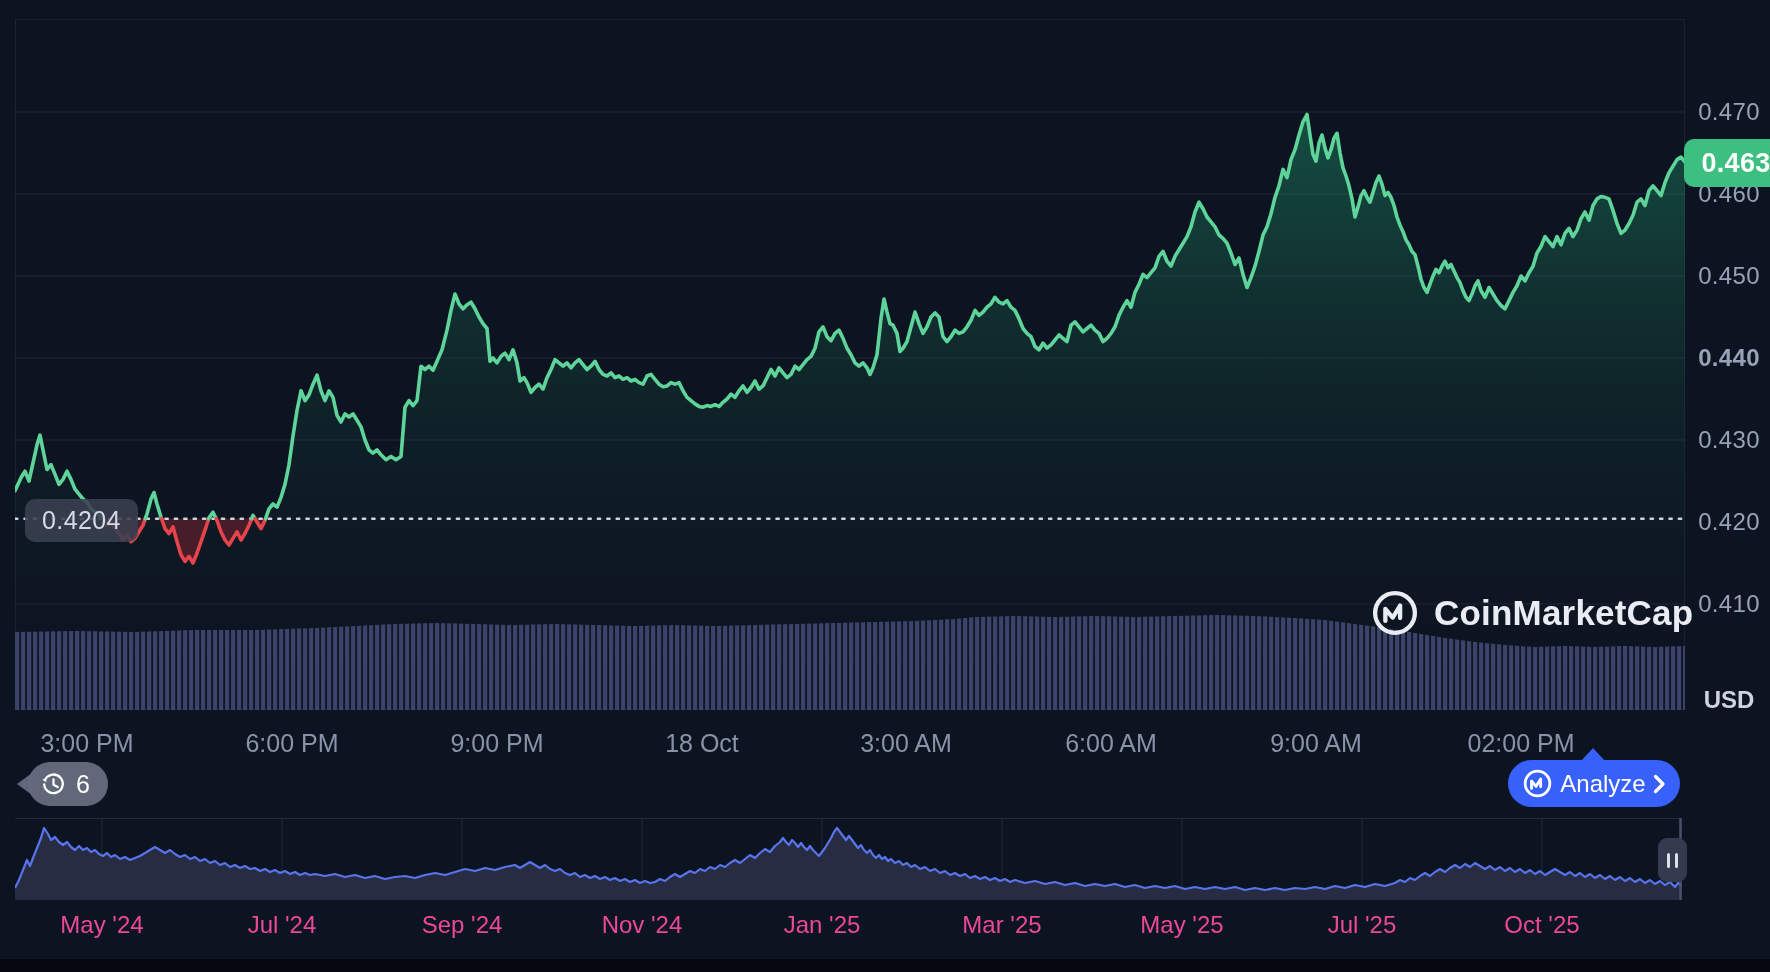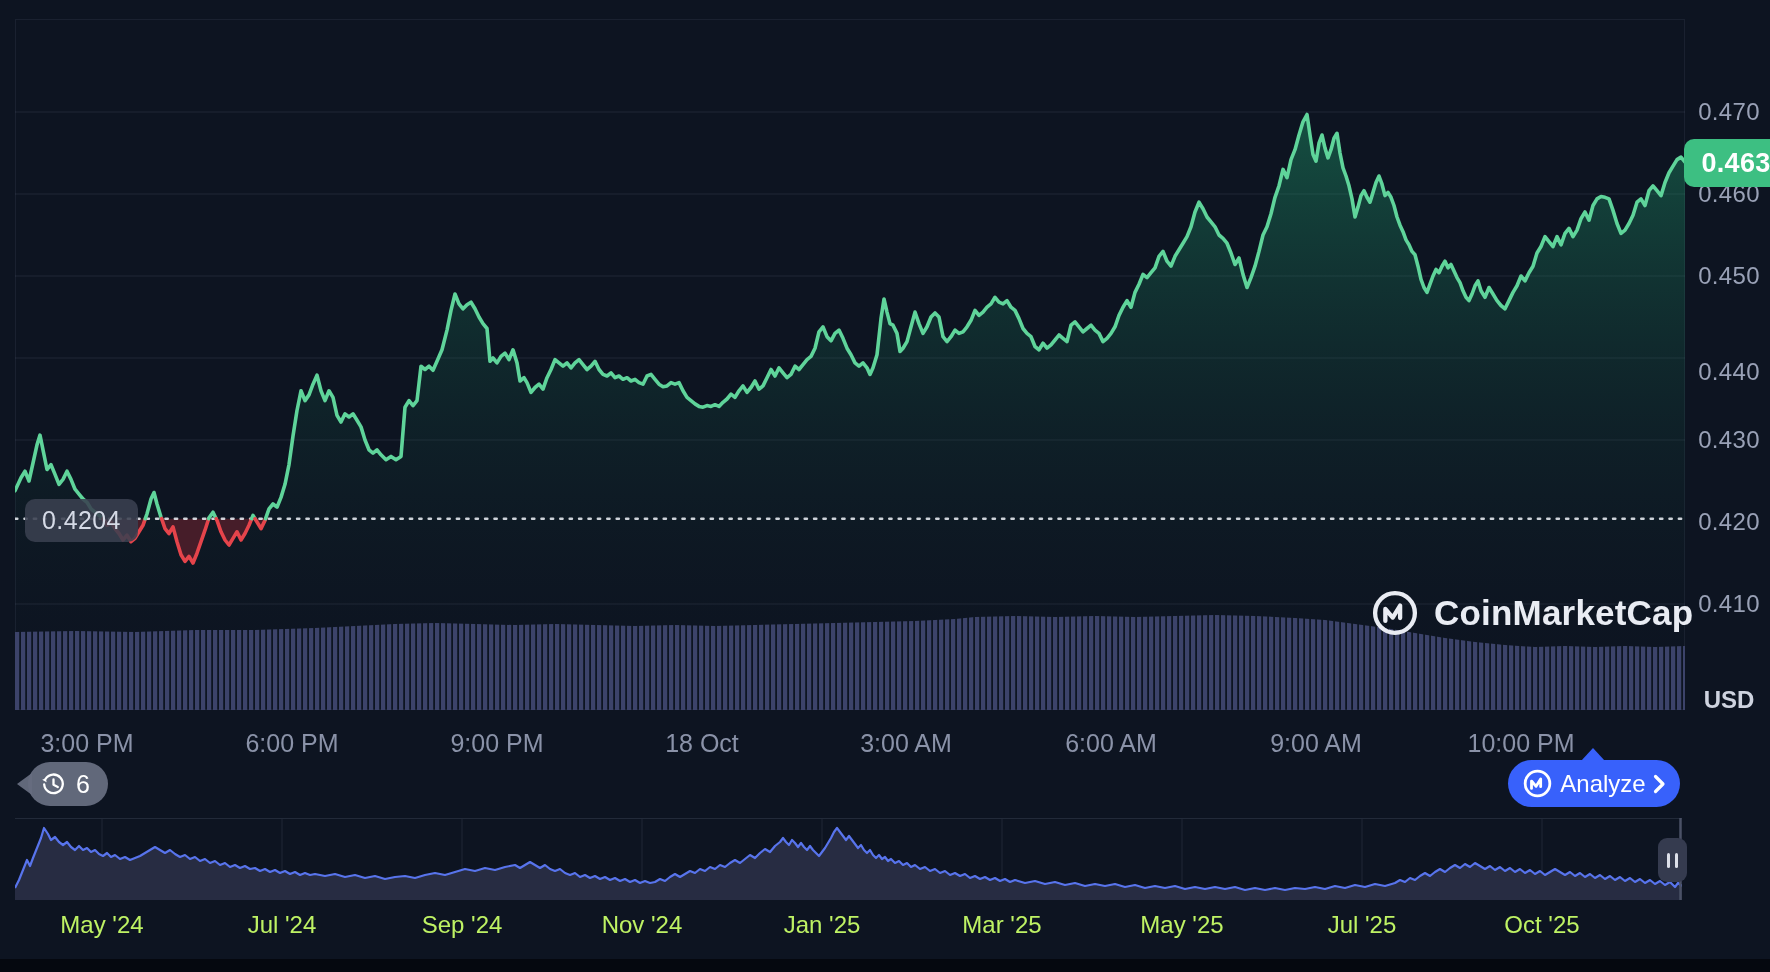--- a/index.html
+++ b/index.html
@@ -15,21 +15,21 @@
           color:#99a1b6;transform:translateY(-50%);letter-spacing:.3px;}
   .usd-label{position:absolute;left:1692px;width:74px;text-align:center;top:700px;
           transform:translateY(-50%);font-size:24px;font-weight:700;color:#ced3df;}
   .price-badge{position:absolute;left:1684px;top:139px;width:104px;height:48px;
           background:#3dbf82;border-radius:10px 4px 4px 10px;color:#fff;font-size:27px;
           font-weight:600;display:flex;align-items:center;justify-content:center;letter-spacing:.3px;}
   .ref-badge{position:absolute;left:25px;top:499px;background:rgba(58,64,80,0.88);
           border-radius:10px;padding:7px 17px;font-size:25px;color:#d5dae6;letter-spacing:.4px;}
 
   .time-label{position:absolute;top:729px;transform:translateX(-50%);font-size:25px;color:#8a92a8;white-space:nowrap;}
-  .month-label{position:absolute;top:911px;transform:translateX(-50%);font-size:24px;color:#bef264;white-space:nowrap;}
+  .month-label{position:absolute;top:911px;transform:translateX(-50%);font-size:24px;color:#ec4899;white-space:nowrap;}
 
   .watermark{position:absolute;left:1370px;top:588px;display:flex;align-items:center;gap:14px;}
   .watermark .wm-text{font-size:35px;font-weight:700;color:#e9ecf3;letter-spacing:.2px;}
 
   .history-pill{position:absolute;left:17px;top:762px;display:flex;align-items:center;cursor:pointer;}
   .history-tail{width:0;height:0;border-top:11px solid transparent;border-bottom:11px solid transparent;
           border-right:15px solid rgba(102,109,127,0.95);}
   .history-body{height:44px;background:rgba(102,109,127,0.95);border-radius:22px;display:flex;
           align-items:center;gap:9px;padding:0 18px 0 12px;margin-left:-4px;color:#fff;font-size:25px;}
 
@@ -83,21 +83,21 @@
       <polyline points="201.2,518.7 202.0,520.4 206.0,531.8 210.0,540.0 214.0,545.0 218.0,538.4 222.0,531.8 226.0,540.0 230.0,533.5 234.0,525.3 236.7,518.7" fill="none" stroke="#e5444b" stroke-width="3.6" stroke-linejoin="round" stroke-linecap="round"></polyline>
       <polyline points="236.7,518.7 238.0,515.4 240.0,518.7" fill="none" stroke="#5fd49a" stroke-width="3.6" stroke-linejoin="round" stroke-linecap="round"></polyline>
       <polyline points="240.0,518.7 242.0,522.0 246.0,528.6 250.0,520.4 250.6,518.7" fill="none" stroke="#e5444b" stroke-width="3.6" stroke-linejoin="round" stroke-linecap="round"></polyline>
       <polyline points="250.6,518.7 254.0,508.9 258.0,504.0 262.0,507.2 266.0,497.4 270.0,484.3 274.0,464.6 278.0,435.9 282.0,410.5 286.0,390.8 290.0,400.6 294.0,394.9 298.0,384.2 302.0,375.2 306.0,390.8 310.0,400.6 314.0,390.8 318.0,397.4 322.0,415.4 326.0,422.0 330.0,413.8 334.0,417.0 338.0,413.8 342.0,420.3 346.0,426.9 350.0,440.0 354.0,449.8 358.0,453.1 362.0,449.8 366.0,454.8 371.0,459.7 376.0,456.4 381.0,459.7 386.0,456.4 390.0,407.2 394.0,400.6 398.0,405.6 402.0,400.6 406.0,366.2 410.0,369.5 414.0,366.2 418.0,370.3 422.0,361.3 427.0,349.8 432.0,330.1 436.0,310.4 440.0,294.0 444.0,303.9 448.0,308.8 452.0,304.7 456.0,302.2 460.0,308.8 464.0,317.0 468.0,323.6 472.0,328.5 475.0,361.3 478.0,358.0 482.0,362.9 486.0,356.4 490.0,353.1 494.0,359.6 498.0,349.8 502.0,362.9 505.0,381.0 509.0,377.7 512.0,382.6 516.0,392.4 520.0,387.5 524.0,384.2 528.0,389.2 532.0,377.7 536.0,369.5 540.0,359.6 544.0,362.9 548.0,366.2 552.0,362.9 556.0,367.8 560.0,362.9 564.0,359.6 568.0,364.6 572.0,369.5 576.0,366.2 580.0,361.3 584.0,369.5 588.0,374.4 592.0,376.0 596.0,372.8 600.0,377.7 604.0,376.0 608.0,379.3 612.0,377.7 616.0,381.0 620.0,379.3 624.0,382.6 628.0,384.2 632.0,376.0 636.0,374.4 640.0,379.3 644.0,384.2 648.0,386.7 652.0,385.9 656.0,382.6 660.0,384.2 664.0,382.6 668.0,390.8 672.0,397.4 676.0,400.6 680.0,403.9 684.0,406.4 688.0,407.2 692.0,405.6 696.0,406.4 700.0,404.7 704.0,406.4 708.0,402.3 712.0,399.0 716.0,394.1 720.0,397.4 724.0,390.8 728.0,385.9 732.0,392.4 736.0,387.5 740.0,381.0 744.0,389.2 748.0,385.9 752.0,377.7 756.0,369.5 760.0,376.0 764.0,367.8 768.0,372.8 772.0,377.7 776.0,374.4 780.0,366.2 784.0,369.5 788.0,364.6 792.0,359.6 796.0,356.4 800.0,348.2 804.0,331.8 808.0,326.8 812.0,336.7 816.0,340.8 820.0,333.4 824.0,330.1 828.0,338.3 832.0,348.2 836.0,354.7 840.0,362.9 844.0,366.2 848.0,362.9 852.0,367.8 855.0,374.4 858.0,367.8 862.0,354.7 866.0,318.6 869.0,299.0 872.0,312.1 875.0,323.6 878.0,325.2 882.0,333.4 885.0,351.4 888.0,348.2 892.0,341.6 896.0,326.8 900.0,312.1 904.0,323.6 908.0,333.4 912.0,326.8 916.0,317.0 920.0,312.9 924.0,317.0 928.0,336.7 932.0,341.6 936.0,336.7 940.0,330.1 944.0,333.4 948.0,331.8 952.0,326.8 956.0,320.3 960.0,310.4 964.0,315.4 968.0,312.1 972.0,307.2 976.0,303.9 980.0,297.3 984.0,302.2 988.0,303.9 992.0,300.6 996.0,307.2 1000.0,310.4 1004.0,318.6 1008.0,328.5 1012.0,333.4 1016.0,336.7 1020.0,346.5 1024.0,349.8 1028.0,343.2 1032.0,348.2 1036.0,344.9 1040.0,340.0 1044.0,335.0 1048.0,338.3 1052.0,341.6 1056.0,325.2 1060.0,321.9 1064.0,326.8 1068.0,331.8 1072.0,328.5 1076.0,325.2 1080.0,330.1 1084.0,333.4 1088.0,341.6 1092.0,338.3 1096.0,333.4 1100.0,326.8 1104.0,315.4 1108.0,307.2 1112.0,300.6 1116.0,307.2 1120.0,292.4 1124.0,284.2 1128.0,274.4 1132.0,277.6 1136.0,272.7 1140.0,267.8 1144.0,256.3 1148.0,251.4 1152.0,261.2 1156.0,266.2 1160.0,256.3 1164.0,249.8 1168.0,243.2 1172.0,236.6 1176.0,226.8 1180.0,212.0 1184.0,202.2 1188.0,208.8 1192.0,217.0 1196.0,221.9 1200.0,226.8 1204.0,235.0 1208.0,238.3 1212.0,243.2 1216.0,253.0 1220.0,264.5 1224.0,258.0 1228.0,274.4 1232.0,287.5 1236.0,277.6 1240.0,266.2 1244.0,251.4 1248.0,235.0 1252.0,226.8 1256.0,213.7 1260.0,197.3 1264.0,185.8 1268.0,169.4 1272.0,177.6 1276.0,159.6 1280.0,149.7 1284.0,135.0 1288.0,121.8 1292.0,114.5 1295.0,135.0 1298.0,154.6 1301.0,161.2 1304.0,143.2 1307.0,135.0 1310.0,148.1 1313.0,157.9 1316.0,149.7 1319.0,138.2 1322.0,133.3 1325.0,153.0 1328.0,167.8 1331.0,176.0 1334.0,185.8 1337.0,198.9 1340.0,217.0 1343.0,207.1 1346.0,195.6 1349.0,190.7 1352.0,197.3 1355.0,202.2 1358.0,192.4 1361.0,182.5 1364.0,176.0 1367.0,184.2 1370.0,195.6 1373.0,192.4 1376.0,197.3 1379.0,205.5 1382.0,217.0 1385.0,225.2 1388.0,231.7 1391.0,239.9 1394.0,244.8 1397.0,251.4 1400.0,254.7 1403.0,266.2 1406.0,279.3 1409.0,287.5 1412.0,292.4 1415.0,284.2 1418.0,276.0 1421.0,269.4 1424.0,272.7 1427.0,266.2 1430.0,261.2 1433.0,267.8 1436.0,264.5 1439.0,271.1 1442.0,277.6 1445.0,282.6 1448.0,290.8 1451.0,297.3 1454.0,300.6 1457.0,294.0 1460.0,285.8 1463.0,280.9 1466.0,290.8 1470.0,297.3 1474.0,287.5 1478.0,294.0 1482.0,300.6 1486.0,305.5 1490.0,308.8 1494.0,300.6 1498.0,292.4 1502.0,285.8 1506.0,276.0 1510.0,280.9 1514.0,272.7 1518.0,266.2 1522.0,253.0 1526.0,246.5 1530.0,236.6 1534.0,241.6 1538.0,246.5 1542.0,236.6 1546.0,244.8 1550.0,233.4 1554.0,228.4 1558.0,236.6 1562.0,230.1 1566.0,218.6 1570.0,212.0 1574.0,220.2 1578.0,205.5 1582.0,198.9 1586.0,196.5 1590.0,197.3 1594.0,198.9 1598.0,210.4 1602.0,223.5 1606.0,233.4 1610.0,230.1 1614.0,223.5 1618.0,215.3 1622.0,202.2 1626.0,198.9 1630.0,205.5 1634.0,190.7 1638.0,185.8 1642.0,190.7 1646.0,195.6 1650.0,182.5 1654.0,172.7 1658.0,166.1 1662.0,159.6 1666.0,157.1 1670.0,162.0" fill="none" stroke="#5fd49a" stroke-width="3.6" stroke-linejoin="round" stroke-linecap="round"></polyline>
     </svg>
 
   <div id="y-axis">
       <div class="y-tick" style="top: 112px;">0.470</div>
       <div class="y-tick" style="top: 194px;">0.460</div>
       <div class="y-tick" style="top: 276px;">0.450</div>
-      <div class="y-tick" style="top: 372px;">0.440</div>
+      <div class="y-tick" style="top: 358px; font-weight: bold;">0.440</div>
       <div class="y-tick" style="top: 440px;">0.430</div>
       <div class="y-tick" style="top: 522px;">0.420</div>
       <div class="y-tick" style="top: 604px;">0.410</div>
     </div>
 
   <div class="price-badge">
     <span>0.463</span>
   </div>
 
   <div class="ref-badge">
@@ -117,21 +117,21 @@
   </div>
 
   <div id="time-axis">
       <div class="time-label" style="left: 87px;">3:00 PM</div>
       <div class="time-label" style="left: 292px;">6:00 PM</div>
       <div class="time-label" style="left: 497px;">9:00 PM</div>
       <div class="time-label" style="left: 702px;">18 Oct</div>
       <div class="time-label" style="left: 906px;">3:00 AM</div>
       <div class="time-label" style="left: 1111px;">6:00 AM</div>
       <div class="time-label" style="left: 1316px;">9:00 AM</div>
-      <div class="time-label" style="left: 1521px;">10:00 PM</div>
+      <div class="time-label" style="left: 1521px;">02:00 PM</div>
     </div>
 
   <div class="history-pill">
     <span class="history-tail"></span>
     <span class="history-body">
       <span>
         <svg width="27" height="27" viewBox="0 0 27 27" fill="none">
           <path d="M5.5 8 A9.3 9.3 0 1 1 4.2 13.5" stroke="#fff" stroke-width="2.3" stroke-linecap="round"></path>
           <path d="M2.2 8.8 L5.9 7.3 L6.6 11.2 Z" fill="#fff"></path>
           <path d="M13.5 8.5 V13.8 L17.8 16" stroke="#fff" stroke-width="2.3" stroke-linecap="round" stroke-linejoin="round"></path>

